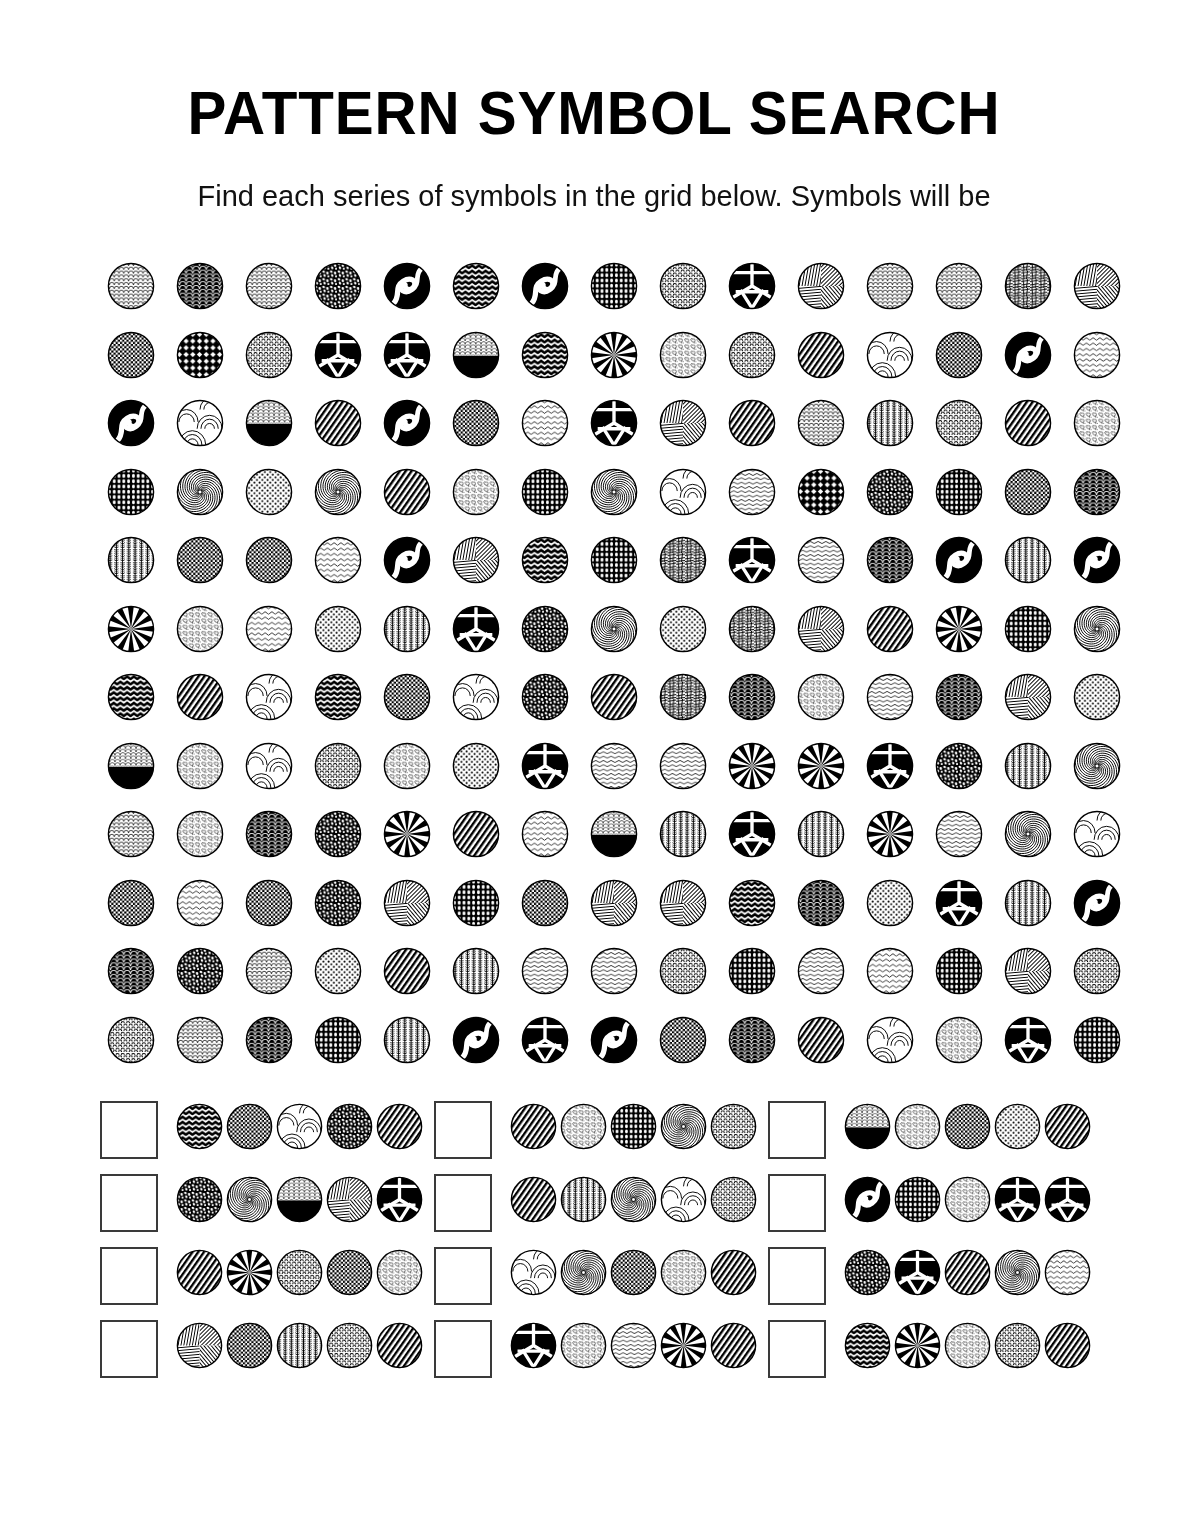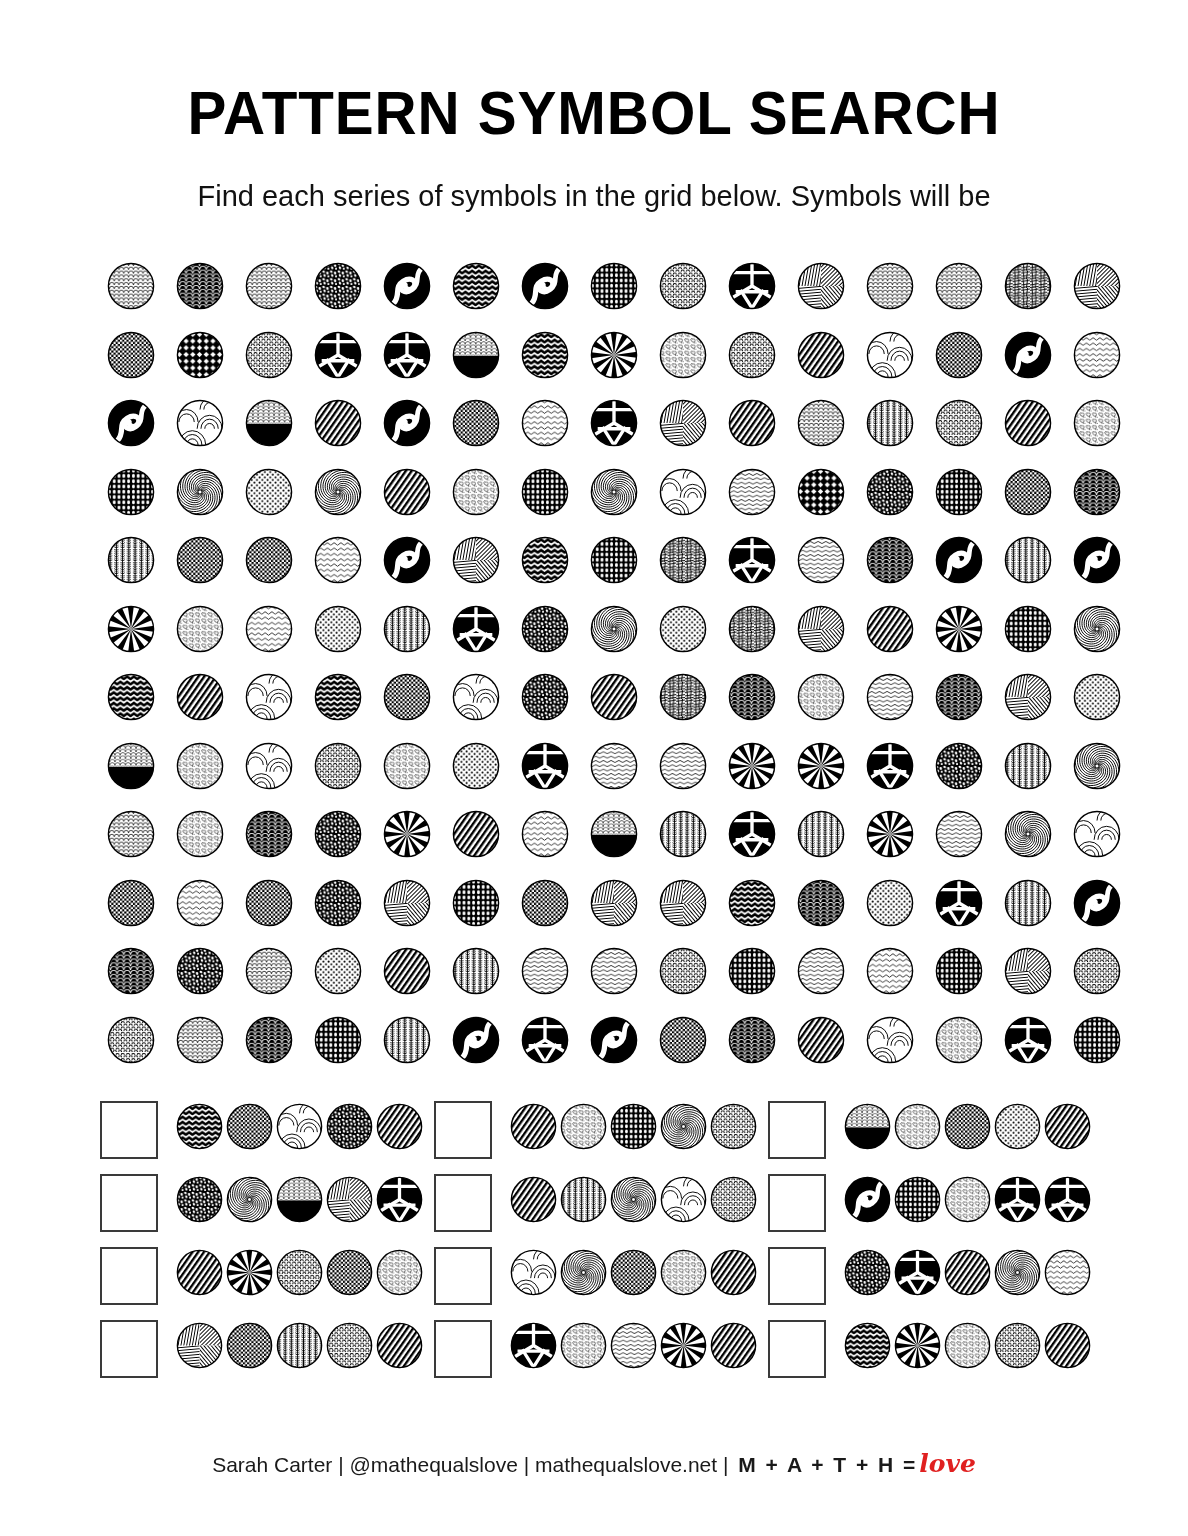--- a/index.html
+++ b/index.html
@@ -1971,24 +1971,20 @@
             </svg><svg class="ksym" viewBox="0 0 100 100">
               <g clip-path="url(#circClip)">
                 <rect width="100" height="100" fill="url(#p_zebra)"></rect>
               </g>
               <circle cx="50" cy="50" r="47" fill="none" stroke="#000" stroke-width="3"></circle>
             </svg></div>
         </div>
       </div>
     </div>
 
-  <div class="footer">
-    <span class="credit">Sarah Carter  |  @mathequalslove  |  mathequalslove.net  |</span>
-    <span class="mathlogo">M + A + T + H =</span><span class="loveword" style="color: rgb(224, 32, 32);">love</span>
-  </div>
 
 </div>
 
 <svg width="0" height="0" style="position:absolute" aria-hidden="true">
 <defs>
 
   <pattern id="p_scales" width="10" height="8" patternUnits="userSpaceOnUse">
     <path d="M-5 8 a5 5.5 0 0 1 10 0 M5 8 a5 5.5 0 0 1 10 0" fill="none" stroke="#000" stroke-width="1.5"></path>
   </pattern>
 

